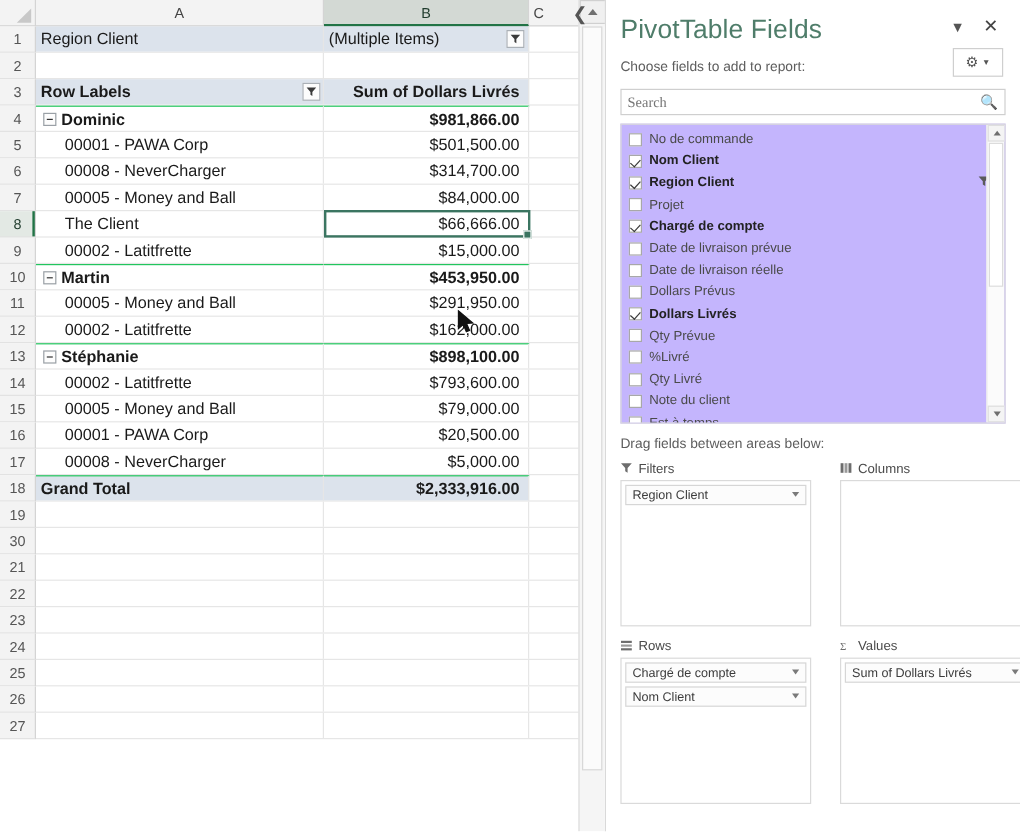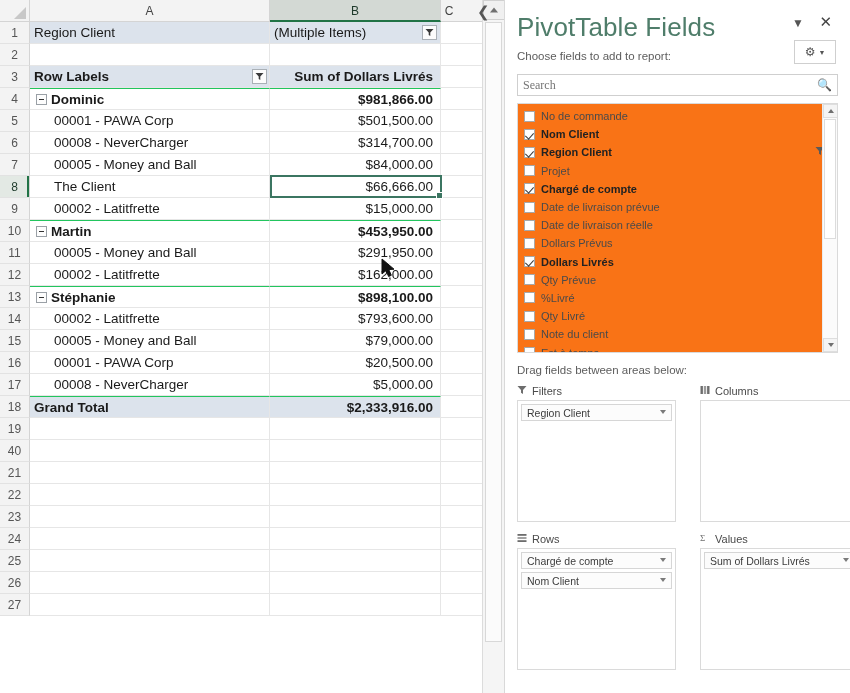--- a/index.html
+++ b/index.html
@@ -185,21 +185,21 @@
     background: #ffffff;
     border-left: 1px solid #d9d9d9;
     position: relative;
     display: flex; flex-direction: column;
   }
   #panel-head {
     height: 44px; position: relative;
     padding: 12px 0 0 12px;
   }
   #panel-title {
-    font-size: 26px; color: #4f7d6a; letter-spacing: .1px;
+    font-size: 22px; color: #4f7d6a; letter-spacing: .1px;
   }
   .head-btn {
     position: absolute; top: 16px;
     cursor: default; color: #555; font-size: 12px;
   }
   #panel-menu { right: 46px; }
   #panel-close { right: 18px; font-size: 15px; color: #444; top: 13px; }
 
   #choose-row {
     position: relative; height: 30px;
@@ -230,21 +230,21 @@
   #search-icon {
     position: absolute; right: 5px; top: 3px;
     color: #666; font-size: 12px;
   }
 
   
   #field-list {
     margin: 7px 12px 0 12px;
     height: 250px;
     border: 1px solid #dadada;
-    background: #f97316;
+    background: #c4b5fd;
     position: relative;
     overflow: hidden;
   }
   #field-items { padding: 3px 0 0 2px; }
   .field-row {
     height: 18.2px; display: flex; align-items: center;
     padding-left: 4px; position: relative;
     font-size: 11px; color: #4a4a4a;
   }
   .field-row .cb {
@@ -368,21 +368,21 @@
           <div class="rowh">10</div>
           <div class="rowh">11</div>
           <div class="rowh">12</div>
           <div class="rowh">13</div>
           <div class="rowh">14</div>
           <div class="rowh">15</div>
           <div class="rowh">16</div>
           <div class="rowh">17</div>
           <div class="rowh">18</div>
           <div class="rowh">19</div>
-          <div class="rowh">40</div>
+          <div class="rowh">30</div>
           <div class="rowh">21</div>
           <div class="rowh">22</div>
           <div class="rowh">23</div>
           <div class="rowh">24</div>
           <div class="rowh">25</div>
           <div class="rowh">26</div>
           <div class="rowh">27</div>
         </div>
       <div class="cells-col" id="cellrows">
         <div id="selbox" style="top: 153px; left: 240px;"></div>

